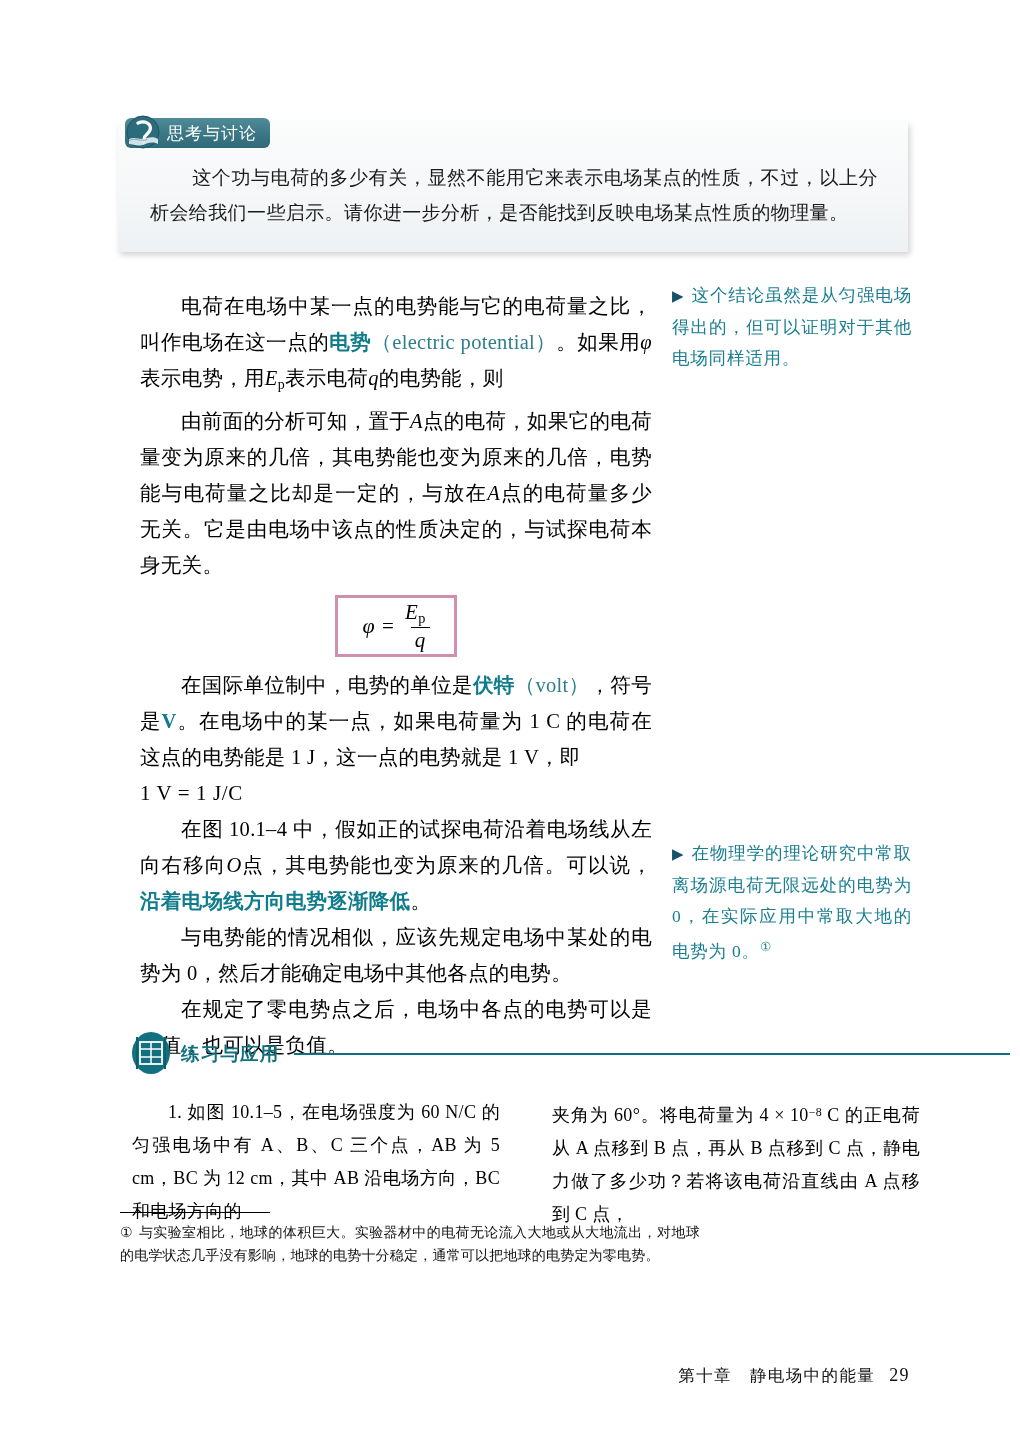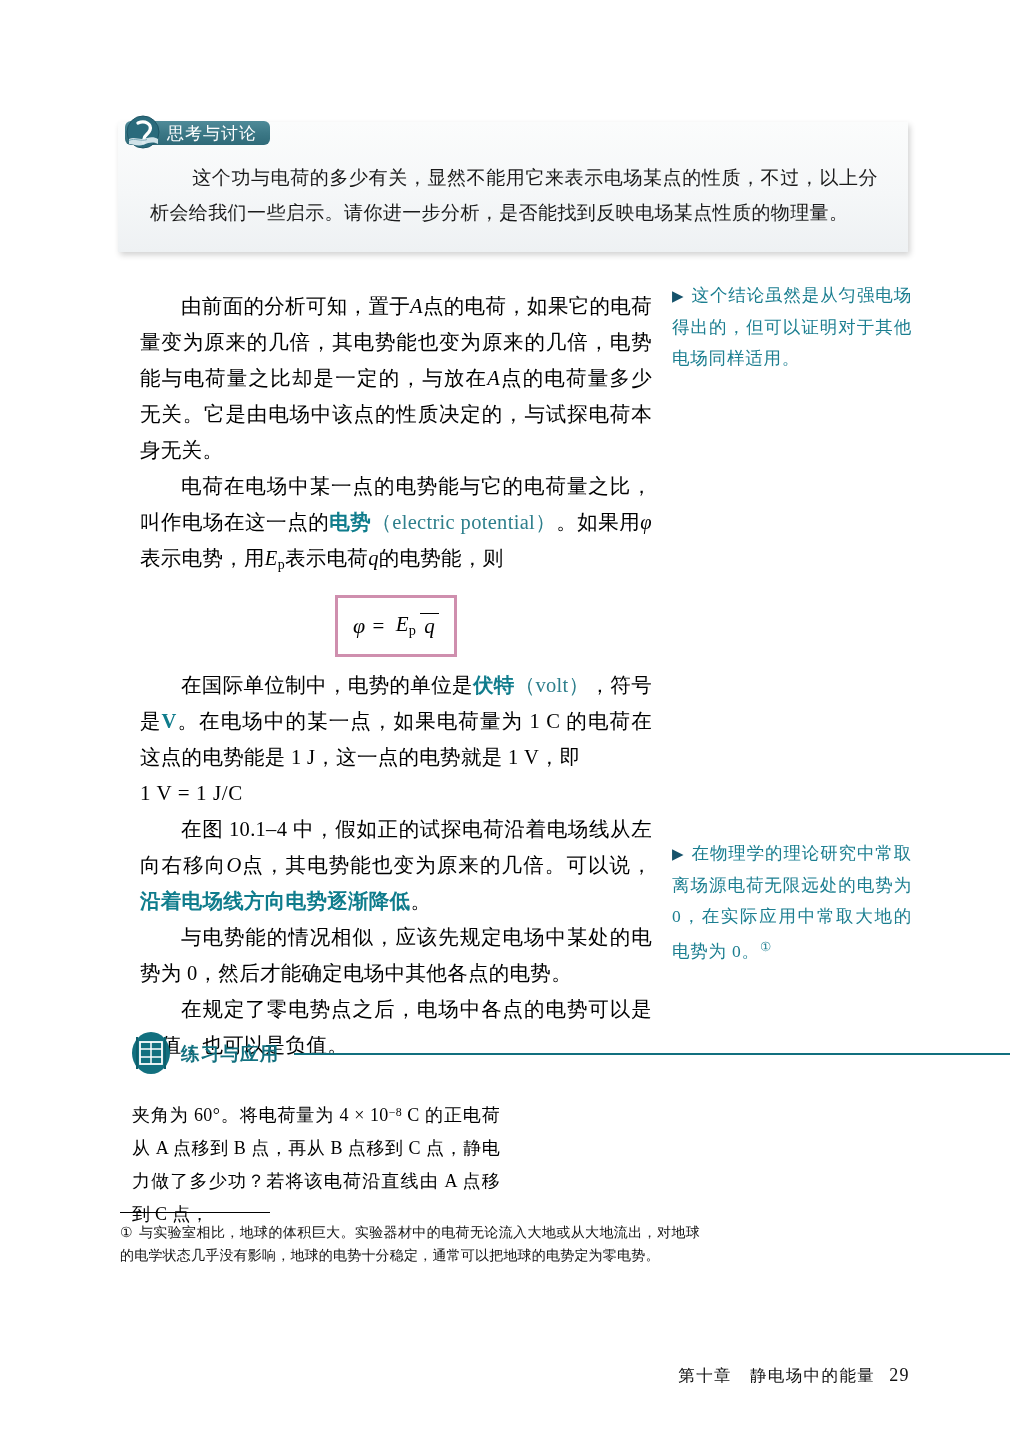--- a/index.html
+++ b/index.html
@@ -28,21 +28,21 @@
     position: absolute;
     left: 7px;
     top: -6px;
     display: flex;
     align-items: center;
     height: 34px;
   }
   .think-badge {
     display: flex;
     align-items: center;
-    height: 24px;
+    height: 30px;
     background: linear-gradient(180deg, #4f8b99 0%, #3c7886 50%, #2f6a78 100%);
     border-radius: 6px;
     padding: 0 13px 0 42px;
     color: #ffffff;
     font-family: "Liberation Sans", sans-serif;
     font-size: 17px;
     letter-spacing: 1px;
     font-weight: 500;
   }
   .think-icon {
@@ -99,21 +99,22 @@
   .frac-eq {
     display: inline-flex;
     align-items: center;
     font-family: "Liberation Serif", serif;
     font-size: 21px;
   }
   .frac-eq .phi { font-style: italic; margin-right: 7px; font-size: 22px;}
   .frac-eq .eq { margin-right: 7px; }
   .frac {
     display: inline-flex;
-    align-items: flex-start;
+    flex-direction: column;
+    align-items: flex-end;
     line-height: 1.05;
   }
   .frac .num { padding: 0 4px 1px 4px; font-style: italic; }
   .frac .den { padding: 1px 4px 0 4px; font-style: italic; border-top: 1.4px solid #000; }
 
   .centered-eq {
     text-indent: 0;
     font-family: "Liberation Serif", serif;
     font-size: 21px;
     letter-spacing: 0.6px;
@@ -242,23 +243,23 @@
       <path d="M4 25.5 C10 22.5, 16 27, 22 24.5" stroke="#7aa8b5" stroke-width="0.9" fill="none"></path>
     </svg>
   </div>
   <div class="think-body">
     <span class="ind"></span><span>这个功与电荷的多少有关，显然不能用它来表示电场某点的性质，不过，以上分析会给我们一些启示。请你进一步分析，是否能找到反映电场某点性质的物理量。</span>
   </div>
 </div>
 
 <div class="main-col">
 
+  <p><span>电荷在电场中某一点的电势能与它的电荷量之比，叫作电场在这一点的</span><span class="term">电势</span><span class="term-en">（electric potential）</span><span>。如果用</span><i class="var">φ</i><span>表示电势，用</span><i class="var">E</i><span class="sub">p</span><span>表示电荷</span><i class="var">q</i><span>的电势能，则</span></p>
+
   <p><span>由前面的分析可知，置于</span><i class="var">A</i><span>点的电荷，如果它的电荷量变为原来的几倍，其电势能也变为原来的几倍，电势能与电荷量之比却是一定的，与放在</span><i class="var">A</i><span>点的电荷量多少无关。它是由电场中该点的性质决定的，与试探电荷本身无关。</span></p>
-
-  <p><span>电荷在电场中某一点的电势能与它的电荷量之比，叫作电场在这一点的</span><span class="term">电势</span><span class="term-en">（electric potential）</span><span>。如果用</span><i class="var">φ</i><span>表示电势，用</span><i class="var">E</i><span class="sub">p</span><span>表示电荷</span><i class="var">q</i><span>的电势能，则</span></p>
 
   <div class="formula-box">
     <span class="frac-eq">
       <span class="phi">φ</span>
       <span class="eq">=</span>
       <span class="frac">
         <span class="num"><span>E</span><span class="sub">p</span></span>
         <span class="den">q</span>
       </span>
     </span>
@@ -291,20 +292,23 @@
     <line x1="21" y1="11" x2="21" y2="33" stroke="#ffffff" stroke-width="1.5"></line>
     <path d="M7 6 L7 38" stroke="#0d5f6c" stroke-width="2"></path>
     <path d="M35 6 L35 38" stroke="#0d5f6c" stroke-width="2"></path>
   </svg>
   <span class="ex-title">练习与应用</span>
   <span class="ex-rule"></span>
 </div>
 
 <div class="ex-cols">
   <div class="ex-col">
+    <p>1. 如图 10.1–5，在电场强度为 60 N/C 的匀强电场中有 A、B、C 三个点，AB 为 5 cm，BC 为 12 cm，其中 AB 沿电场方向，BC 和电场方向的</p>
+  </div>
+  <div class="ex-col">
     <p class="noind"><span>夹角为 60°。将电荷量为 4 × 10</span><span class="sup">−8</span><span> C 的正电荷从 A 点移到 B 点，再从 B 点移到 C 点，静电力做了多少功？若将该电荷沿直线由 A 点移到 C 点，</span></p>
   </div>
 </div>
 
 <div class="footnote-rule"></div>
 <div class="footnote">
   <span class="mark">①</span><span>与实验室相比，地球的体积巨大。实验器材中的电荷无论流入大地或从大地流出，对地球的电学状态几乎没有影响，地球的电势十分稳定，通常可以把地球的电势定为零电势。</span>
 </div>
 
 <div class="page-footer">

